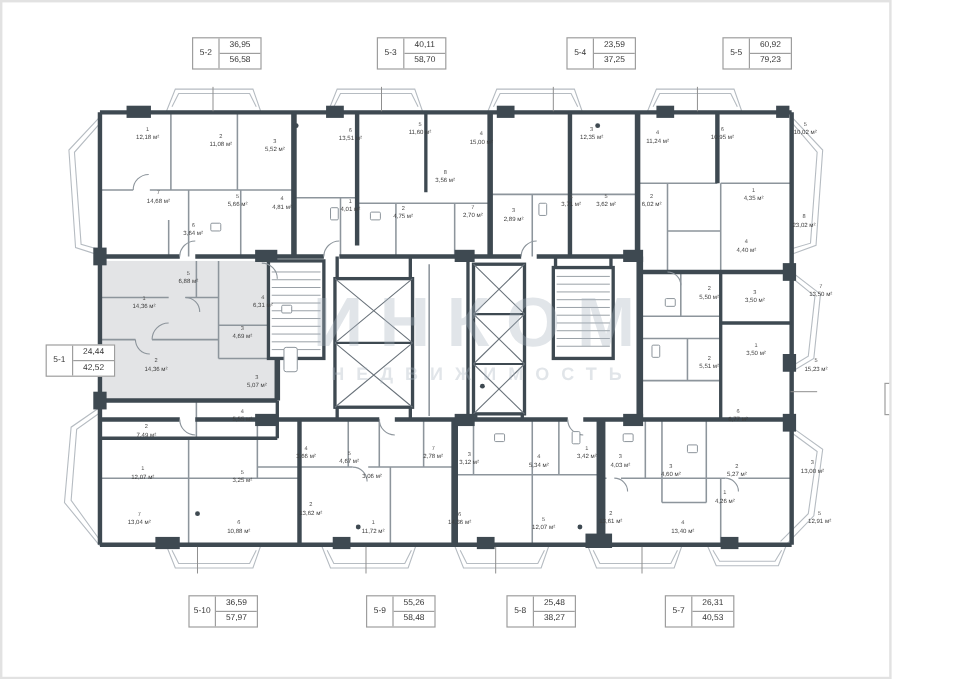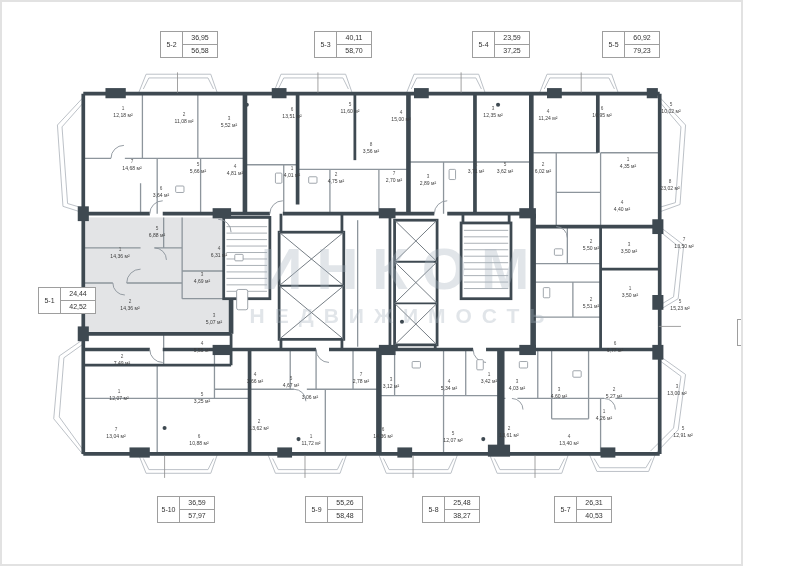--- a/index.html
+++ b/index.html
@@ -19,21 +19,21 @@
   .shaft{stroke:var(--wall);stroke-width:3;fill:#fff;}
   .arc{stroke:var(--line);stroke-width:1;fill:none;}
   .fx{stroke:var(--line);stroke-width:.9;fill:#fff;}
   .ld{stroke:#8f8f8f;stroke-width:.9;}
   .dot{fill:var(--wall);}
   
   .watermark{position:absolute;left:170px;top:238px;width:460px;text-align:center;
     pointer-events:none;z-index:2;}
   .wm1{display:block;font-size:58px;font-weight:bold;letter-spacing:14px;
     color:rgba(168,179,191,.34);line-height:1;white-space:nowrap;}
-  .wm2{display:block;font-size:21px;font-weight:bold;letter-spacing:10px;
+  .wm2{display:block;font-size:15px;font-weight:bold;letter-spacing:10px;
     color:rgba(168,179,191,.34);margin-top:6px;white-space:nowrap;}
   
   #rooms{position:absolute;inset:0;pointer-events:none;z-index:3;}
   .room-label{position:absolute;transform:translate(-50%,-50%) scale(.78);
     text-align:center;line-height:1.3;color:#4a4a4a;white-space:nowrap;}
   .room-label .rn{display:block;font-size:6px;color:#555;}
   .room-label .ra{display:block;font-size:6.5px;color:#3d3d3d;}
   
   .callout{position:absolute;display:flex;background:#fff;border:1px solid #9e9e9e;
     z-index:5;box-sizing:border-box;cursor:pointer;}

